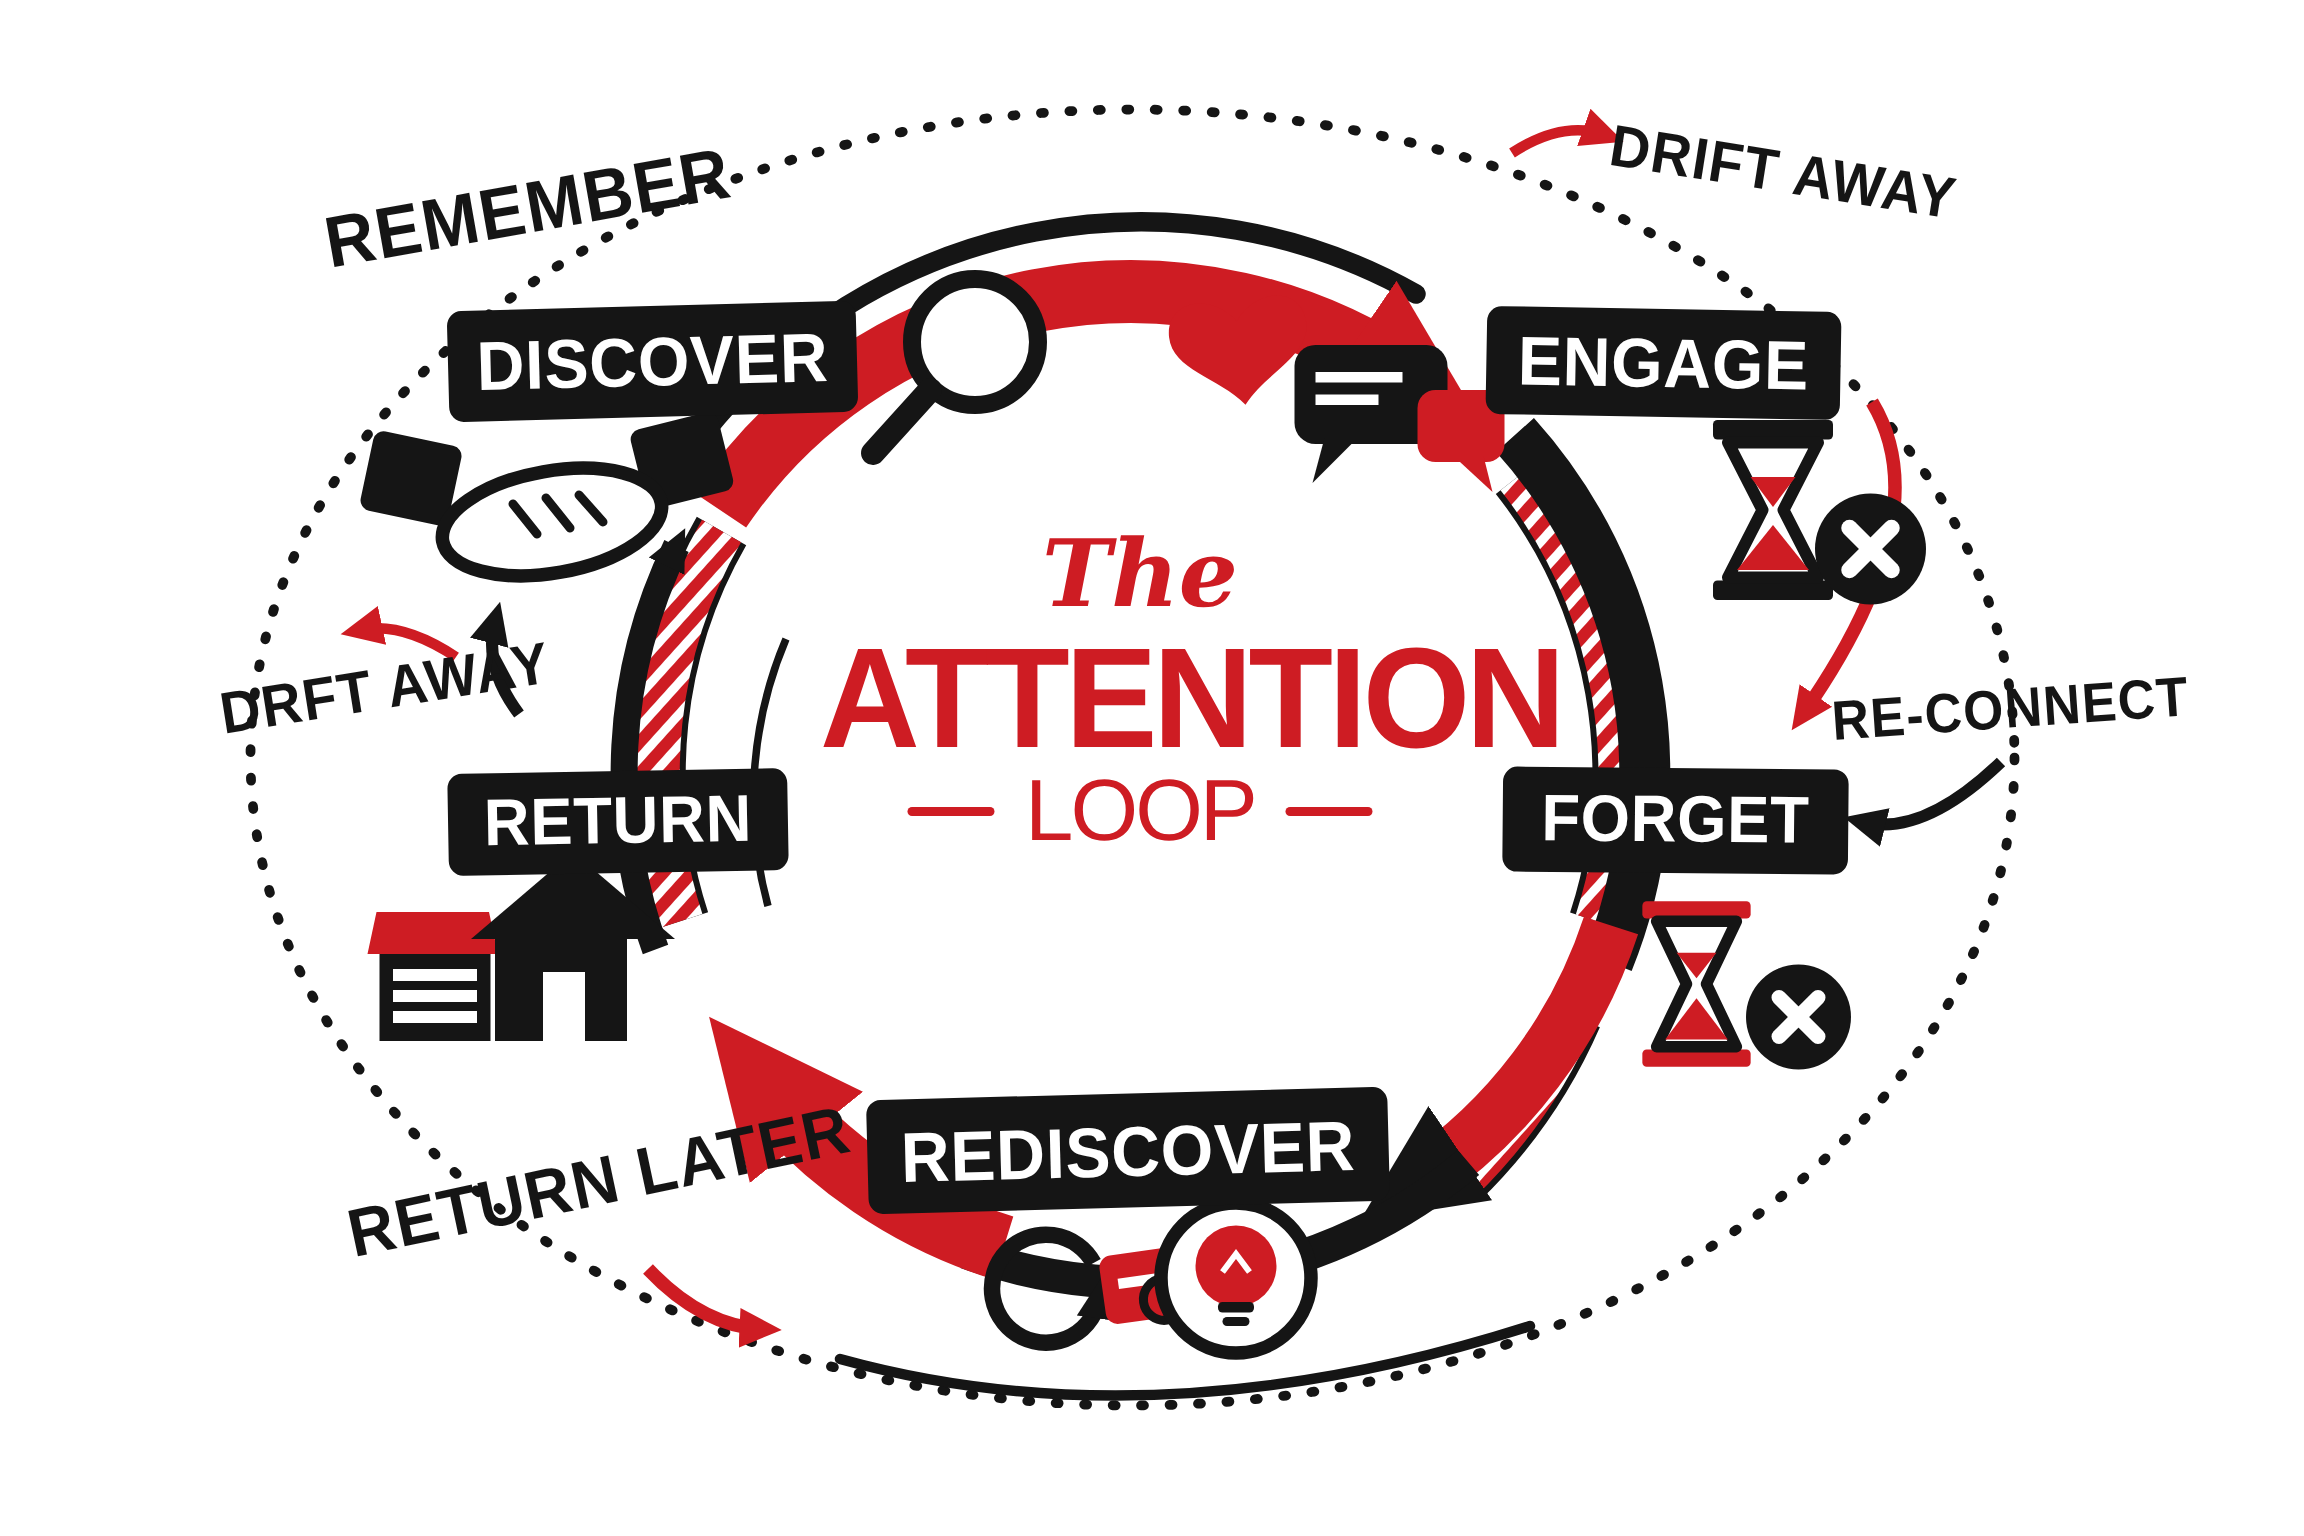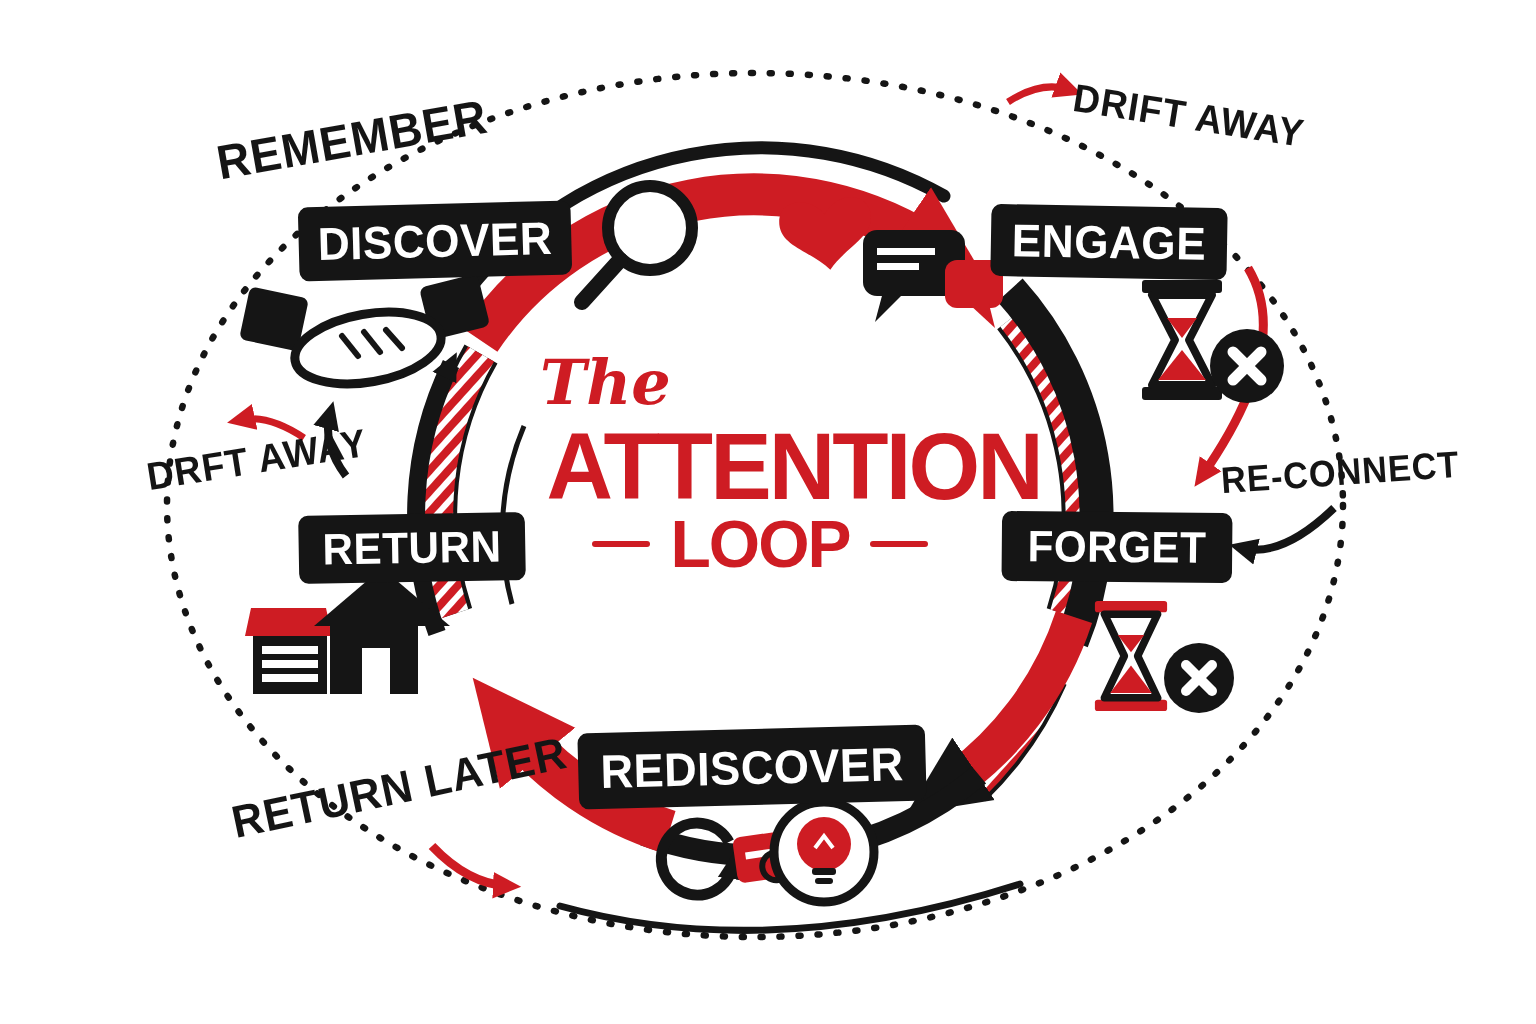--- a/index.html
+++ b/index.html
@@ -38,32 +38,32 @@
   }
   #label-remember    {left:208px;top:112px;font-size:48px;transform:rotate(-10deg) scaleX(.95);}
   #label-drift-top   {left:1066px;top:94px;font-size:39px;transform:rotate(9deg) scaleX(.95);}
   #label-reconnect   {left:1212px;top:452px;font-size:37px;transform:rotate(-4deg) scaleX(.93);}
   #label-drift-left  {left:140px;top:438px;font-size:39px;transform:rotate(-9deg) scaleX(.95);}
   #label-return-later{left:220px;top:762px;font-size:45px;transform:rotate(-12deg) scaleX(.95);}
 
   
   .center-title{
     position:absolute;z-index:2;left:540px;top:352px;width:440px;
-    color:var(--red);
+    text-align:center;color:var(--red);
   }
   .center-title .t1{
     font-family:"DejaVu Serif","Liberation Serif",serif;
     font-style:italic;font-weight:bold;font-size:62px;line-height:1;
   }
   .center-title .t2{
     font-weight:900;font-size:95px;line-height:.98;letter-spacing:-3px;
     transform:scaleX(.97);margin-top:6px;
   }
   .center-title .t3{
-    font-weight:700;font-size:66px;line-height:.95;letter-spacing:-2px;
+    font-weight:400;font-size:58px;line-height:.95;letter-spacing:-2px;
     display:flex;align-items:center;justify-content:center;gap:20px;
   }
   .center-title .t3::before,
   .center-title .t3::after{
     content:"";display:block;width:58px;height:6px;background:var(--red);
     border-radius:3px;
   }
 </style>
 </head>
 <body>

